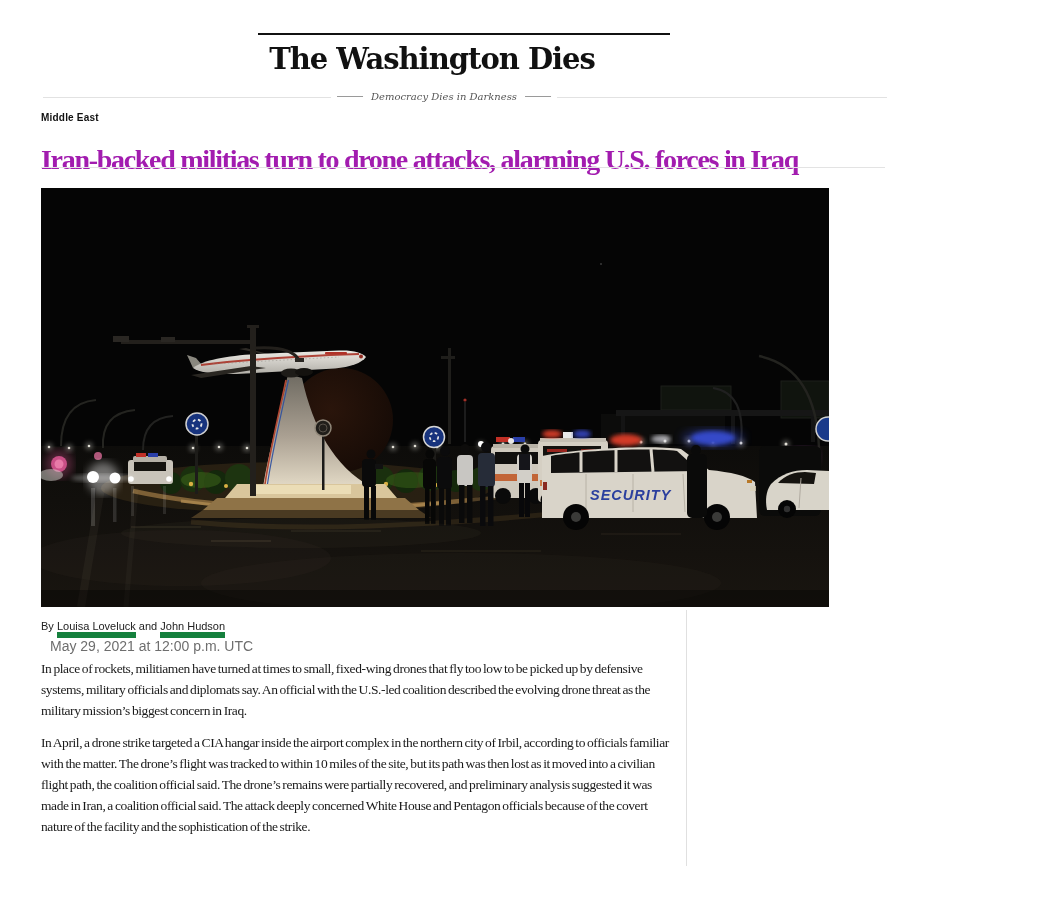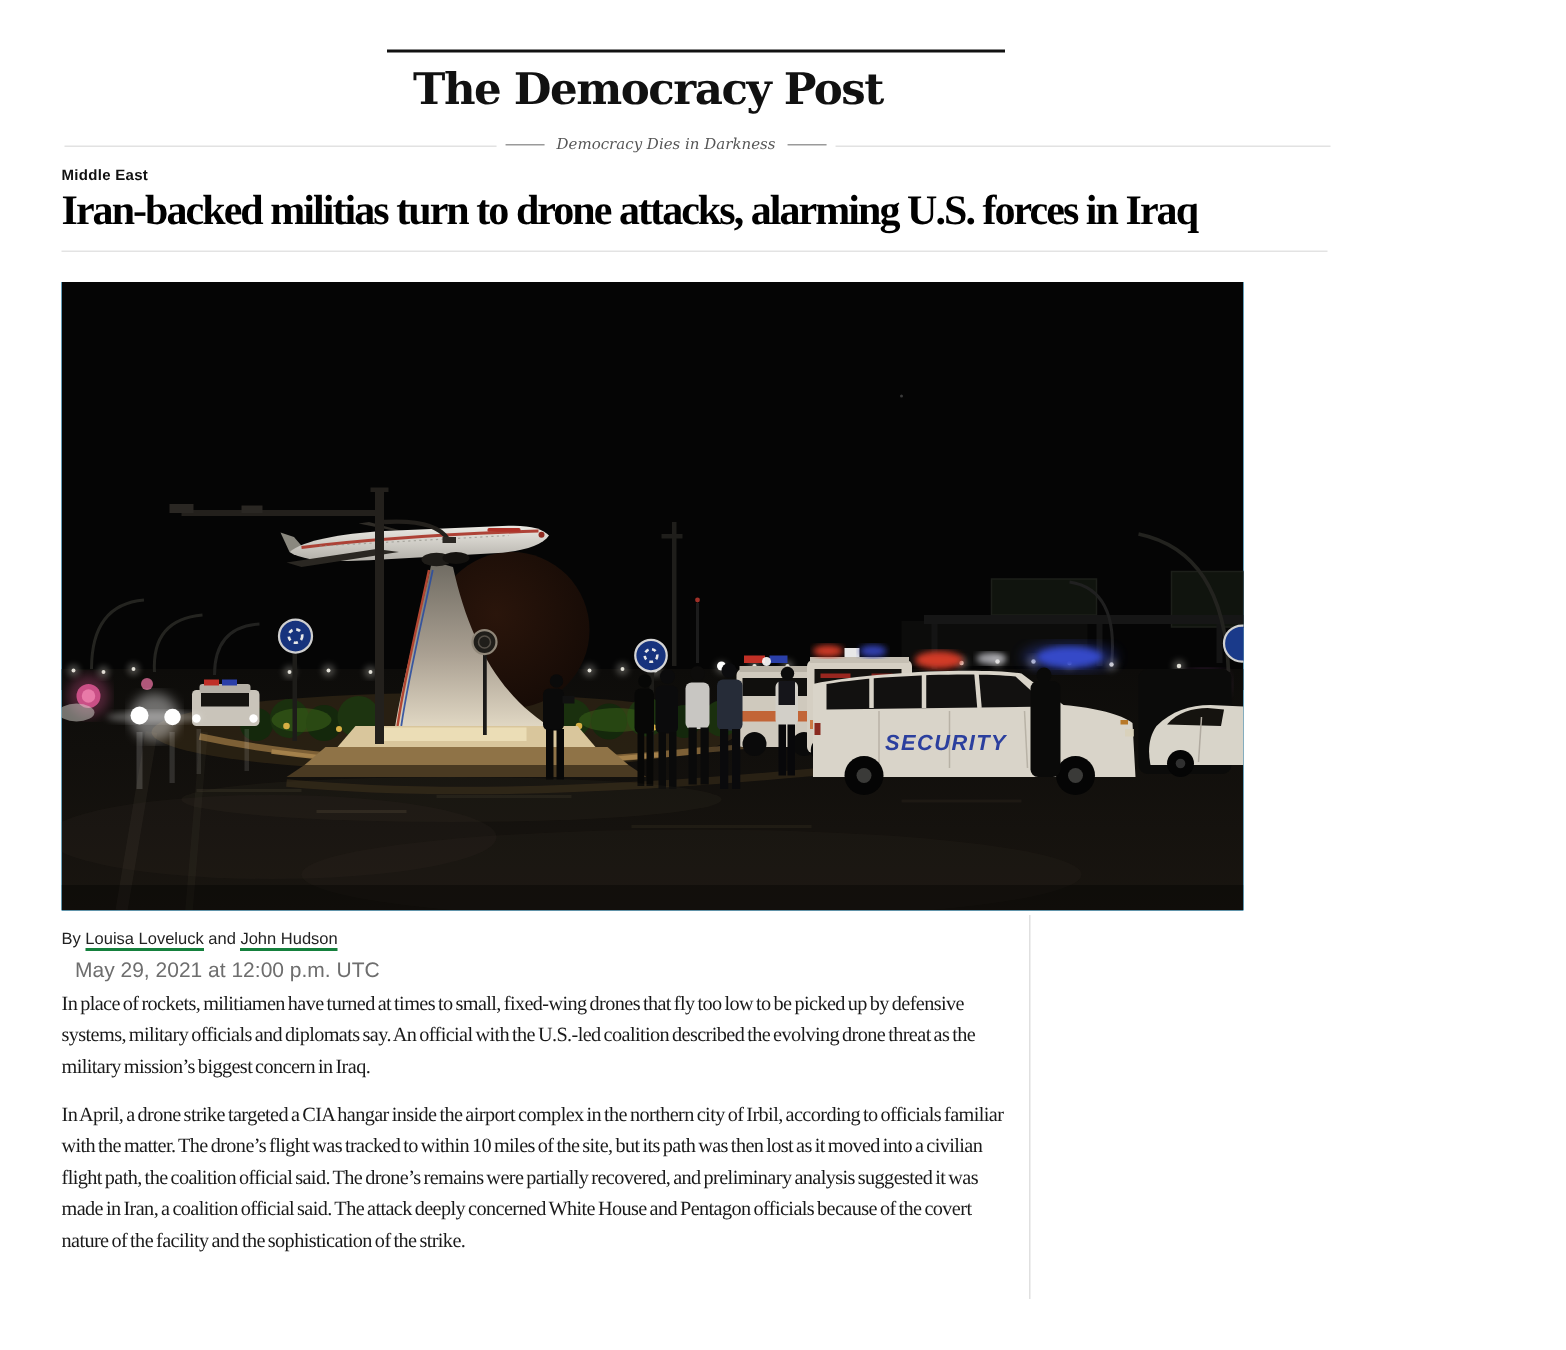--- a/index.html
+++ b/index.html
@@ -13,48 +13,48 @@
             letter-spacing:-1px;color:#111;white-space:nowrap;}
   .tagline-rule{position:absolute;left:43px;top:97px;width:844px;height:1px;background:#e2e2e2;}
   .tagline-row{position:absolute;left:444px;top:91px;transform:translateX(-50%);
                display:flex;align-items:center;gap:8px;background:#fff;padding:0 6px;}
   .tagline-dash{width:26px;height:1px;background:#9a9a9a;}
   .tagline{font-family:"DejaVu Serif",serif;font-style:italic;font-size:10px;color:#555;white-space:nowrap;}
 
   
   .kicker{position:absolute;left:41px;top:112px;font-size:10px;font-weight:700;color:#111;
           letter-spacing:.2px;}
-  .headline{position:absolute;left:41px;top:125px;font-family:"Liberation Serif",serif;
-            font-weight:700;font-size:28px;letter-spacing:-1.3px;color:#000000;white-space:nowrap;}
+  .headline{position:absolute;left:41px;top:144px;font-family:"Liberation Serif",serif;
+            font-weight:700;font-size:28px;letter-spacing:-1.3px;color:#a21caf;white-space:nowrap;}
   .head-rule{position:absolute;left:41px;top:167px;width:844px;height:1px;background:#e3e3e3;}
 
   
   .photo{position:absolute;left:41px;top:188px;width:788px;height:419px;background:#0ea5e9;}
   .photo svg{display:block;}
 
   
   .byline{position:absolute;left:41px;top:620px;font-size:11px;color:#222;}
-  .byline a{color:#222;text-decoration:none;border-bottom:2px solid #15803d;cursor:pointer;}
+  .byline a{color:#222;text-decoration:none;border-bottom:6px solid #15803d;cursor:pointer;}
   .dateline{position:absolute;left:50px;top:638px;font-size:14px;color:#6e6e6e;}
 
   
   .body-text{position:absolute;left:41px;top:658px;width:628px;
              font-family:"Liberation Serif",serif;font-size:13.5px;line-height:21px;
              letter-spacing:-.4px;word-spacing:-1px;color:#1a1a1a;}
   .body-text p{margin:0 0 11px 0;}
 
   .right-divider{position:absolute;left:686px;top:610px;width:1px;height:256px;background:#e0e0e0;}
 </style>
 </head>
 <body>
 
 <div id="page">
 
   <div class="top-rule"></div>
-  <div class="masthead">The Democracy Post</div>
+  <div class="masthead">The Washington Dies</div>
   <div class="tagline-rule"></div>
   <div class="tagline-row">
     <span class="tagline-dash"></span>
     <span class="tagline">Democracy Dies in Darkness</span>
     <span class="tagline-dash"></span>
   </div>
 
   <div class="kicker">Middle East</div>
   <h1 class="headline" style="margin:0;">Iran-backed militias turn to drone attacks, alarming U.S. forces in Iraq</h1>
   <div class="head-rule"></div>

